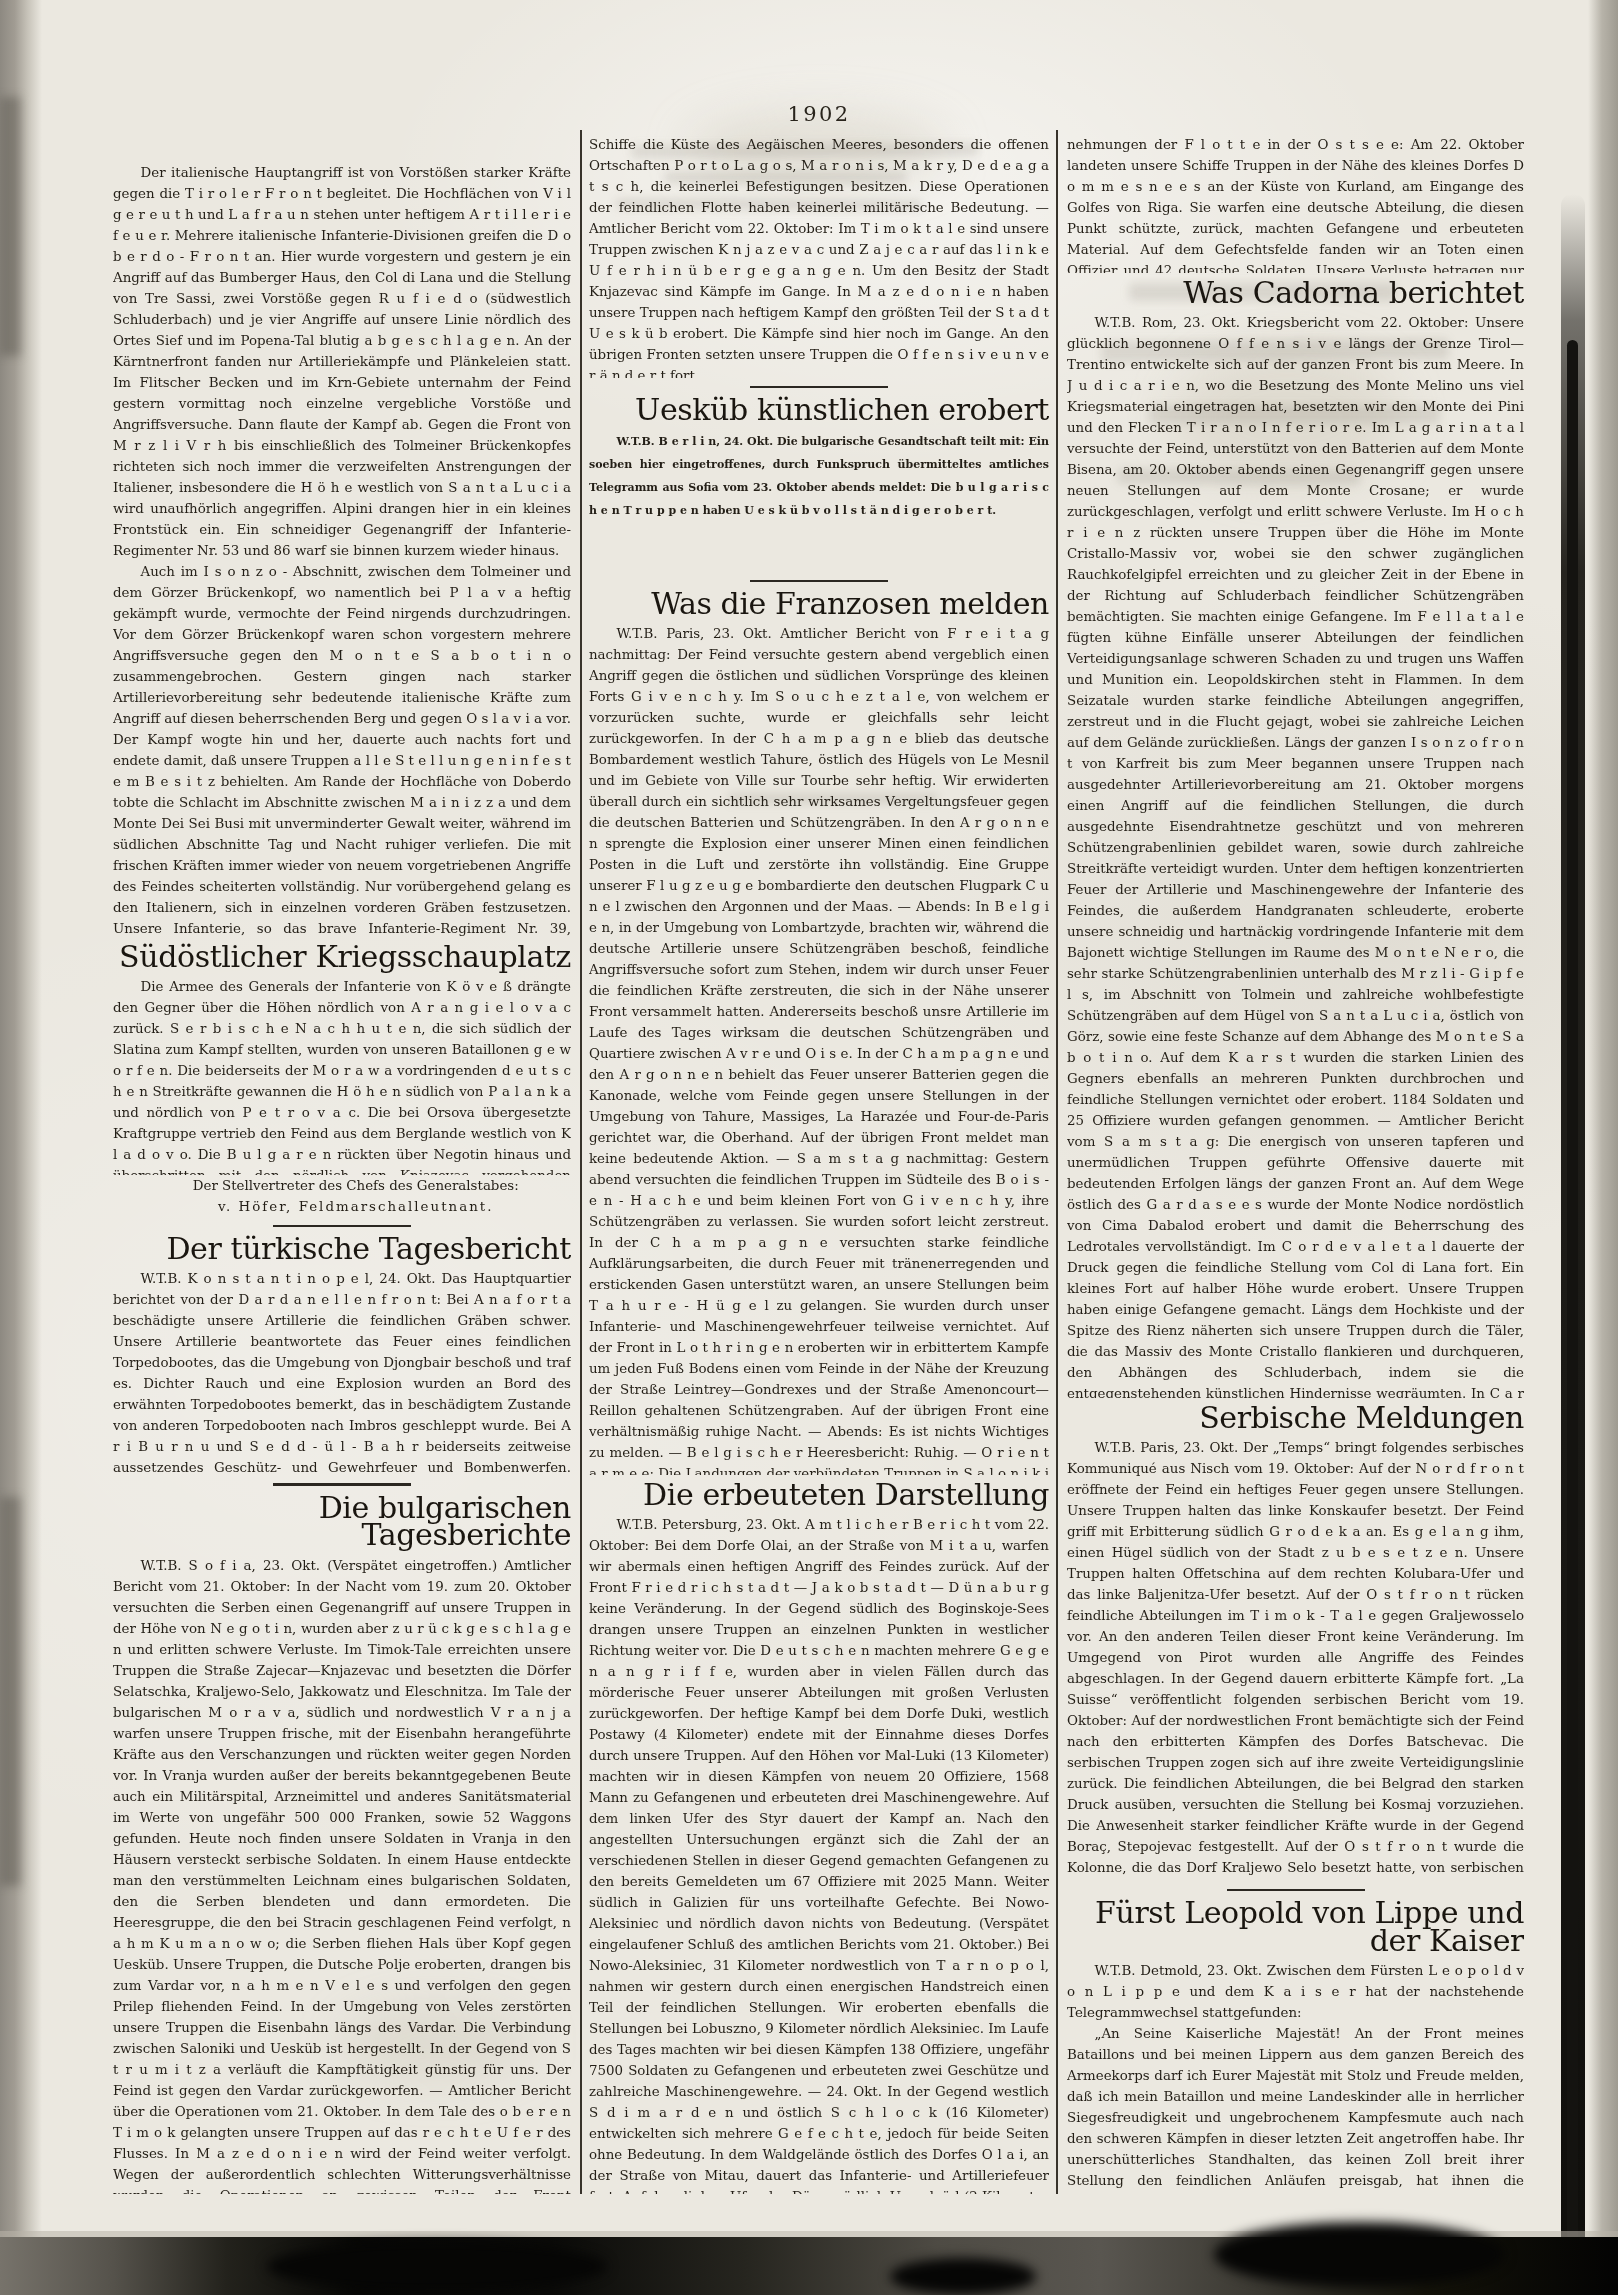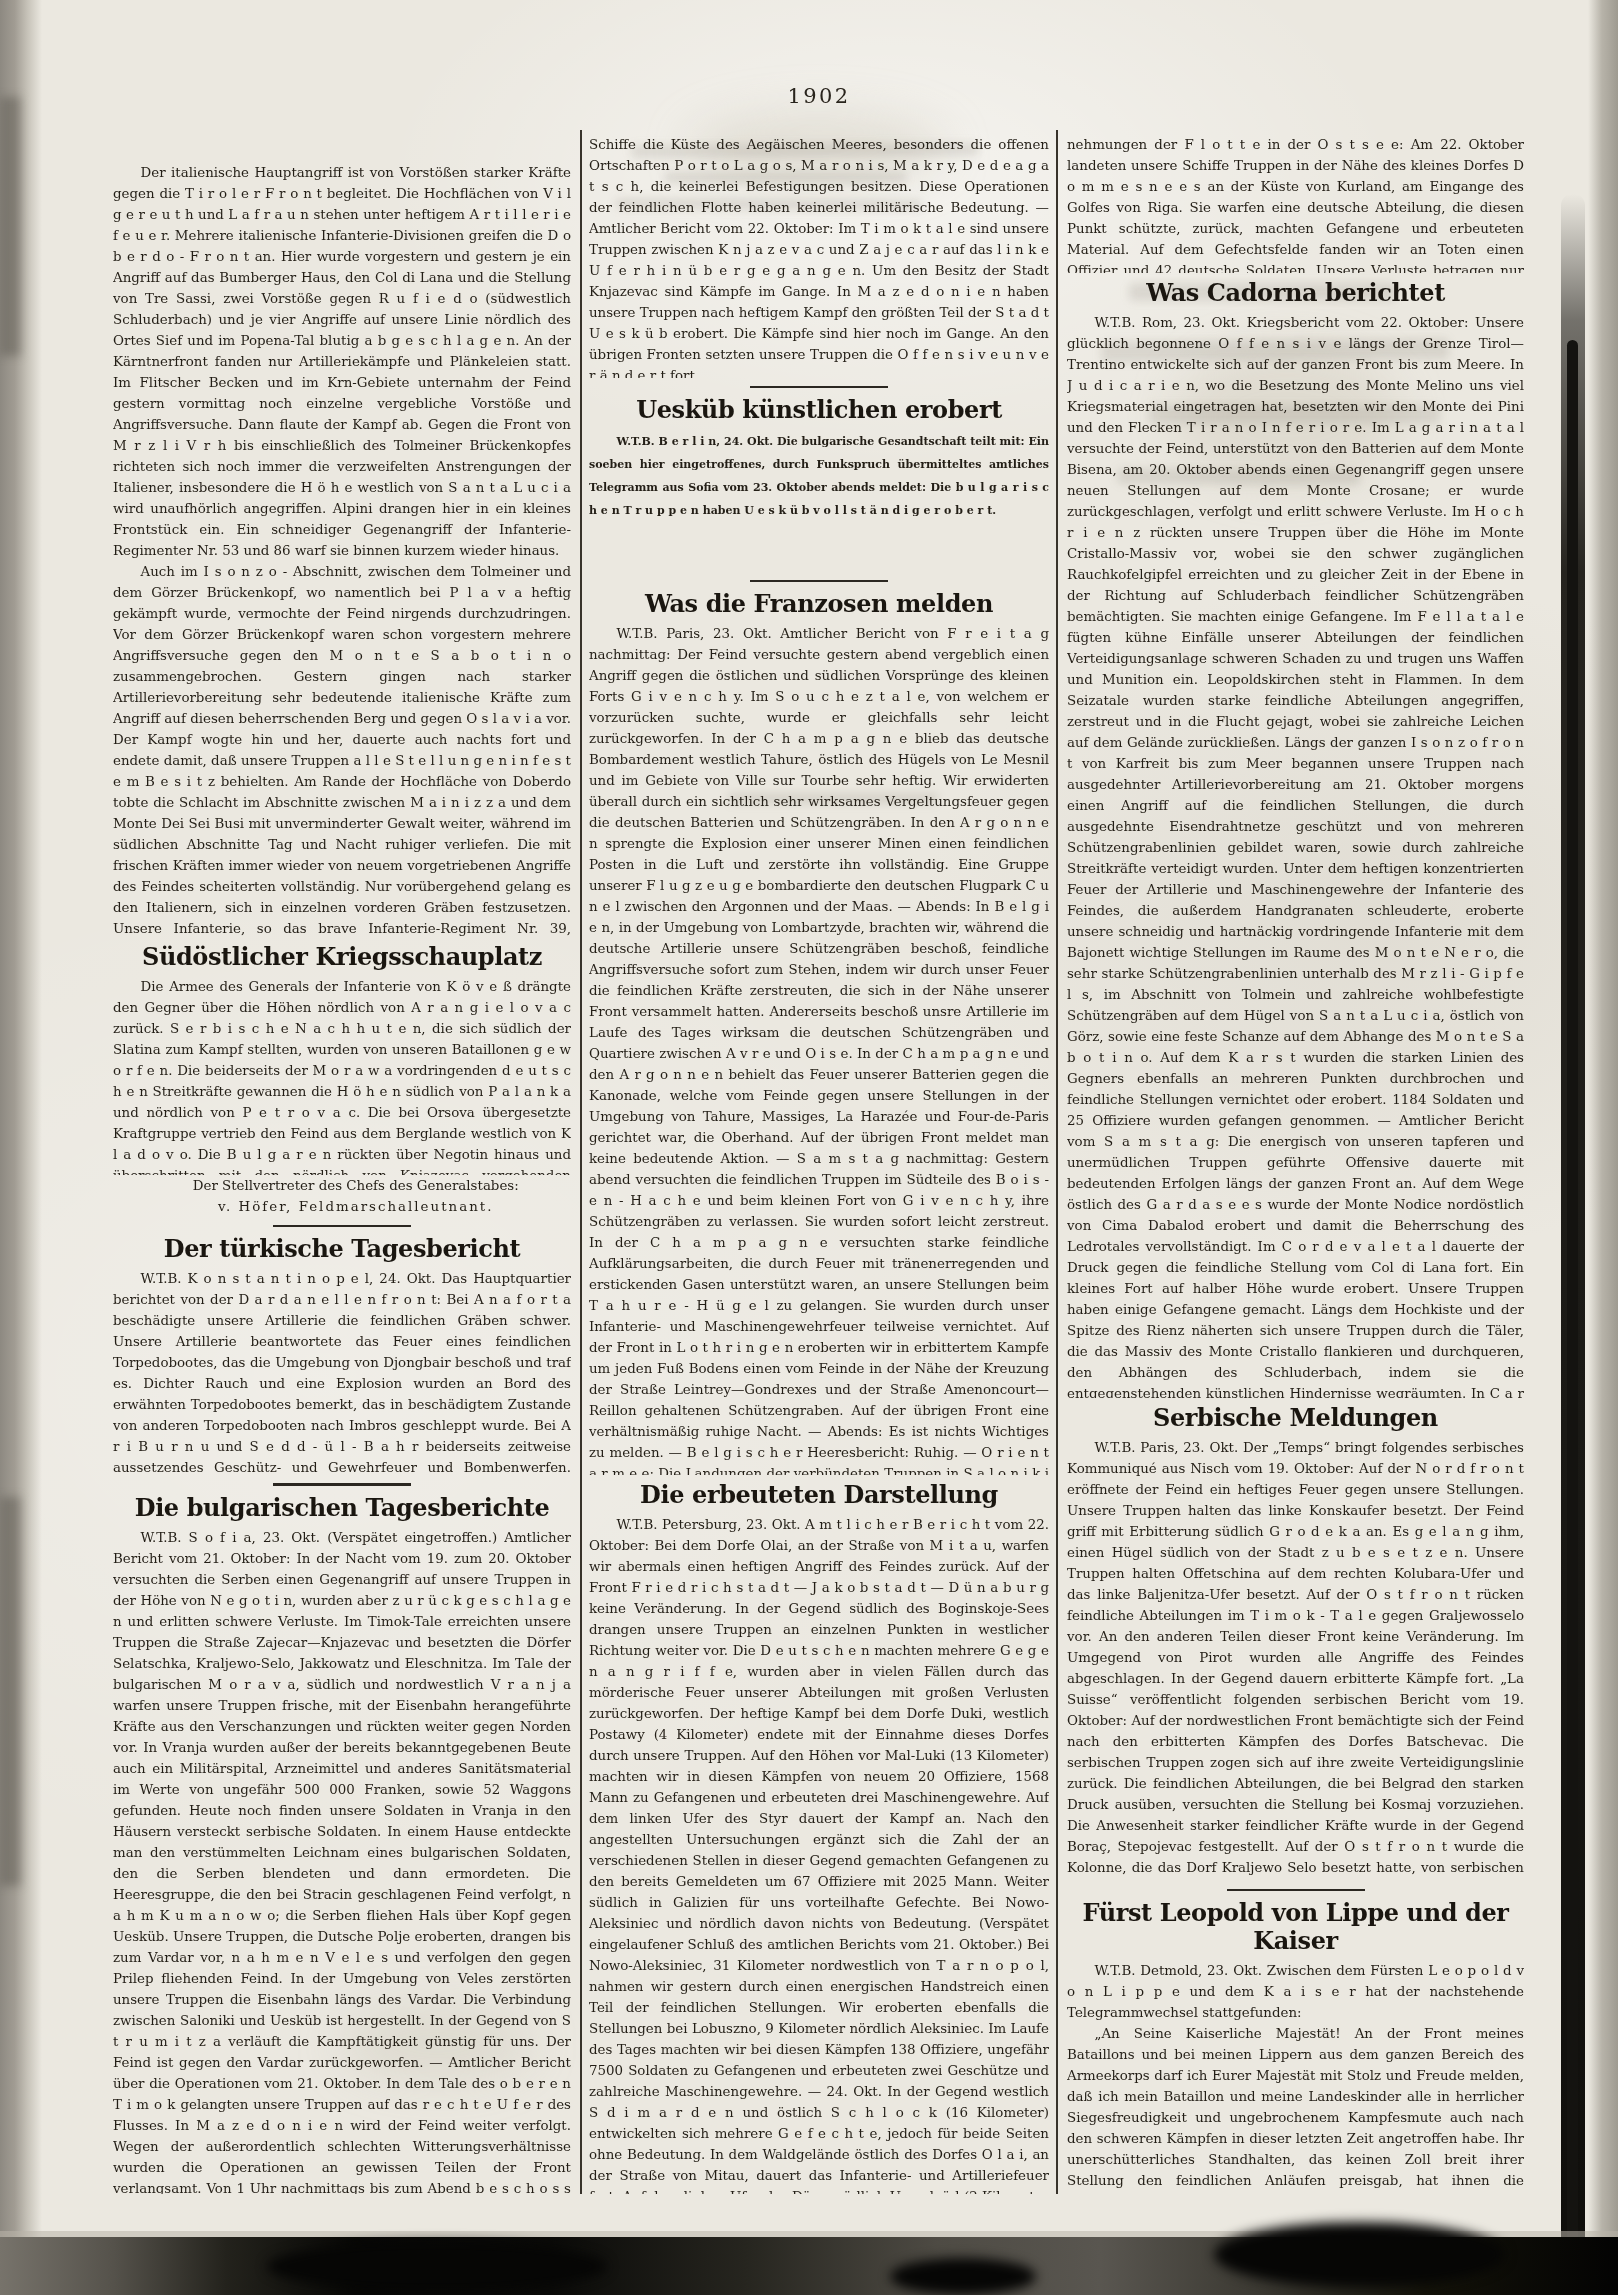--- a/index.html
+++ b/index.html
@@ -13,32 +13,32 @@
   }
   .col{position:absolute;top:134px;height:2060px;overflow:hidden;
     font-family:"DejaVu Serif", serif;font-size:13.4px;line-height:21px;
     color:#231e16;text-align:justify;hyphens:auto;}
   #col-left{left:113px;width:458px;}
   #col-mid{left:589px;width:460px;}
   #col-right{left:1067px;width:457px;}
   .col p{margin:0;text-indent:27.5px;}
   p.cont{text-indent:0;}
   .wrap{overflow:hidden;}
-  .headline{font-weight:bold;text-align:center;text-indent:0;
-    font-size:24px;line-height:27.5px;letter-spacing:-0.4px;color:#1a1610;
+  .headline{font-weight:normal;text-align:right;text-indent:0;
+    font-size:30px;line-height:27.5px;letter-spacing:-0.4px;color:#1a1610;
     margin:5.7px 0 5.7px 0;}
   .divider{width:138px;height:2.4px;background:#2b2721;margin:8px auto 8px auto;}
   .sig{text-align:center;text-indent:0;}
   .sig2{letter-spacing:2px;}
   .emph{font-size:11px;line-height:23px;font-weight:bold;}
   .quote p{text-indent:27.5px;}
   .vrule{position:absolute;top:130px;height:2064px;background:#38332b;}
   #rule1{left:580px;width:1.6px;}
   #rule2{left:1056px;width:2.4px;}
-  #page-number{position:absolute;left:589px;top:84px;width:460px;text-align:center;
+  #page-number{position:absolute;left:589px;top:102px;width:460px;text-align:center;
     font-family:"DejaVu Serif", serif;font-size:21px;line-height:24px;letter-spacing:2.4px;color:#29241c;}
   
   .binding{position:absolute;left:0;top:0;width:42px;height:2295px;
     background:linear-gradient(90deg,#8d8981 0%,#a19c93 35%,#c6c2b8 65%,rgba(235,232,224,0) 100%);}
   .binding-dark{position:absolute;left:0;width:21px;background:rgba(70,66,58,0.35);filter:blur(4.9px);}
   .edge-right{position:absolute;left:1588px;top:0;width:31px;height:2295px;
     background:linear-gradient(90deg,rgba(190,186,176,0) 0%,#b7b3a9 45%,#9d998f 100%);}
   .streak{position:absolute;left:1561px;top:194px;width:24px;height:2101px;border-radius:11.3px;
     background:linear-gradient(180deg,rgba(52,50,45,0) 0%,rgba(52,50,45,0.65) 6%,#26241f 18%,#1b1a16 55%,#0f0e0b 100%);}
   .streak-core{position:absolute;left:1567px;top:340px;width:10.5px;height:1956px;background:#141310;border-radius:6.5px;}

